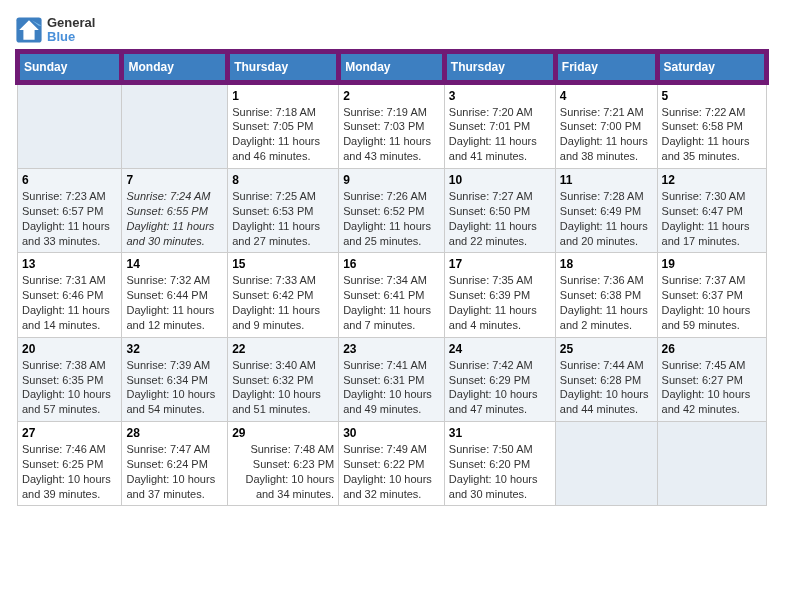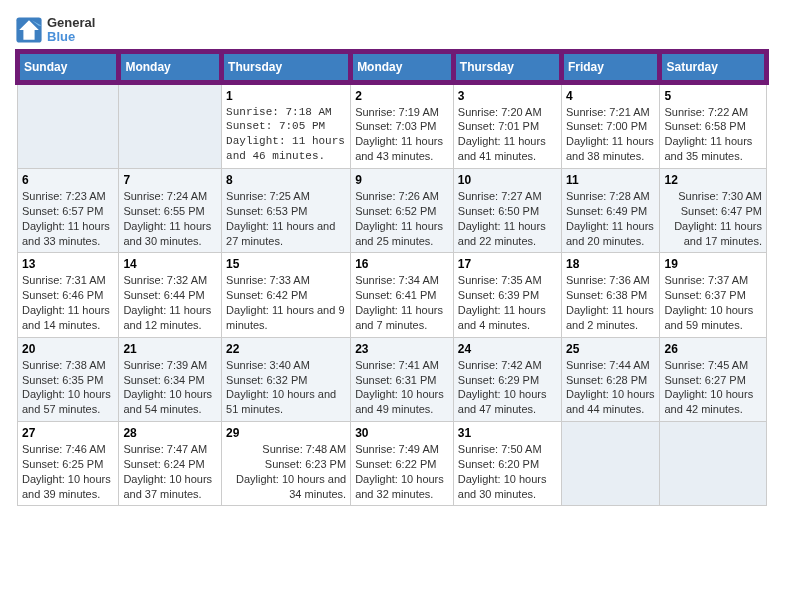--- a/index.html
+++ b/index.html
@@ -128,21 +128,21 @@
           <th>Friday</th>
           <th>Saturday</th>
         </tr>
     </thead>
     <tbody>
     <tr>
           <td class="empty-cell"></td>
           <td class="empty-cell"></td>
           <td>
             <span class="day-num">1</span>
-            <div class="day-info" style="white-space: pre-line; font-family: Liberation Mono, monospace;">Sunrise: 7:18 AM
+            <div class="day-info" style="white-space: pre-line;">Sunrise: 7:18 AM
 Sunset: 7:05 PM
 Daylight: 11 hours and 46 minutes.</div>
           </td>
           <td>
             <span class="day-num">2</span>
             <div class="day-info" style="white-space: pre-line;">Sunrise: 7:19 AM
 Sunset: 7:03 PM
 Daylight: 11 hours and 43 minutes.</div>
           </td>
           <td>
@@ -166,21 +166,21 @@
         </tr>
         <tr>
           <td>
             <span class="day-num">6</span>
             <div class="day-info" style="white-space: pre-line;">Sunrise: 7:23 AM
 Sunset: 6:57 PM
 Daylight: 11 hours and 33 minutes.</div>
           </td>
           <td>
             <span class="day-num">7</span>
-            <div class="day-info" style="white-space: pre-line;">Sunrise: 7:24 AM
+            <div class="day-info" style="white-space: pre-line; font-style: italic;">Sunrise: 7:24 AM
 Sunset: 6:55 PM
 Daylight: 11 hours and 30 minutes.</div>
           </td>
           <td>
             <span class="day-num">8</span>
             <div class="day-info" style="white-space: pre-line;">Sunrise: 7:25 AM
 Sunset: 6:53 PM
 Daylight: 11 hours and 27 minutes.</div>
           </td>
           <td>
@@ -196,21 +196,21 @@
 Daylight: 11 hours and 22 minutes.</div>
           </td>
           <td>
             <span class="day-num">11</span>
             <div class="day-info" style="white-space: pre-line;">Sunrise: 7:28 AM
 Sunset: 6:49 PM
 Daylight: 11 hours and 20 minutes.</div>
           </td>
           <td>
             <span class="day-num">12</span>
-            <div class="day-info" style="white-space: pre-line; text-align: right;">Sunrise: 7:30 AM
+            <div class="day-info" style="white-space: pre-line;">Sunrise: 7:30 AM
 Sunset: 6:47 PM
 Daylight: 11 hours and 17 minutes.</div>
           </td>
         </tr>
         <tr>
           <td>
             <span class="day-num">13</span>
             <div class="day-info" style="white-space: pre-line;">Sunrise: 7:31 AM
 Sunset: 6:46 PM
 Daylight: 11 hours and 14 minutes.</div>
@@ -253,21 +253,21 @@
           </td>
         </tr>
         <tr>
           <td>
             <span class="day-num">20</span>
             <div class="day-info" style="white-space: pre-line;">Sunrise: 7:38 AM
 Sunset: 6:35 PM
 Daylight: 10 hours and 57 minutes.</div>
           </td>
           <td>
-            <span class="day-num">21</span>
+            <span class="day-num">32</span>
             <div class="day-info" style="white-space: pre-line;">Sunrise: 7:39 AM
 Sunset: 6:34 PM
 Daylight: 10 hours and 54 minutes.</div>
           </td>
           <td>
             <span class="day-num">22</span>
             <div class="day-info" style="white-space: pre-line;">Sunrise: 3:40 AM
 Sunset: 6:32 PM
 Daylight: 10 hours and 51 minutes.</div>
           </td>

